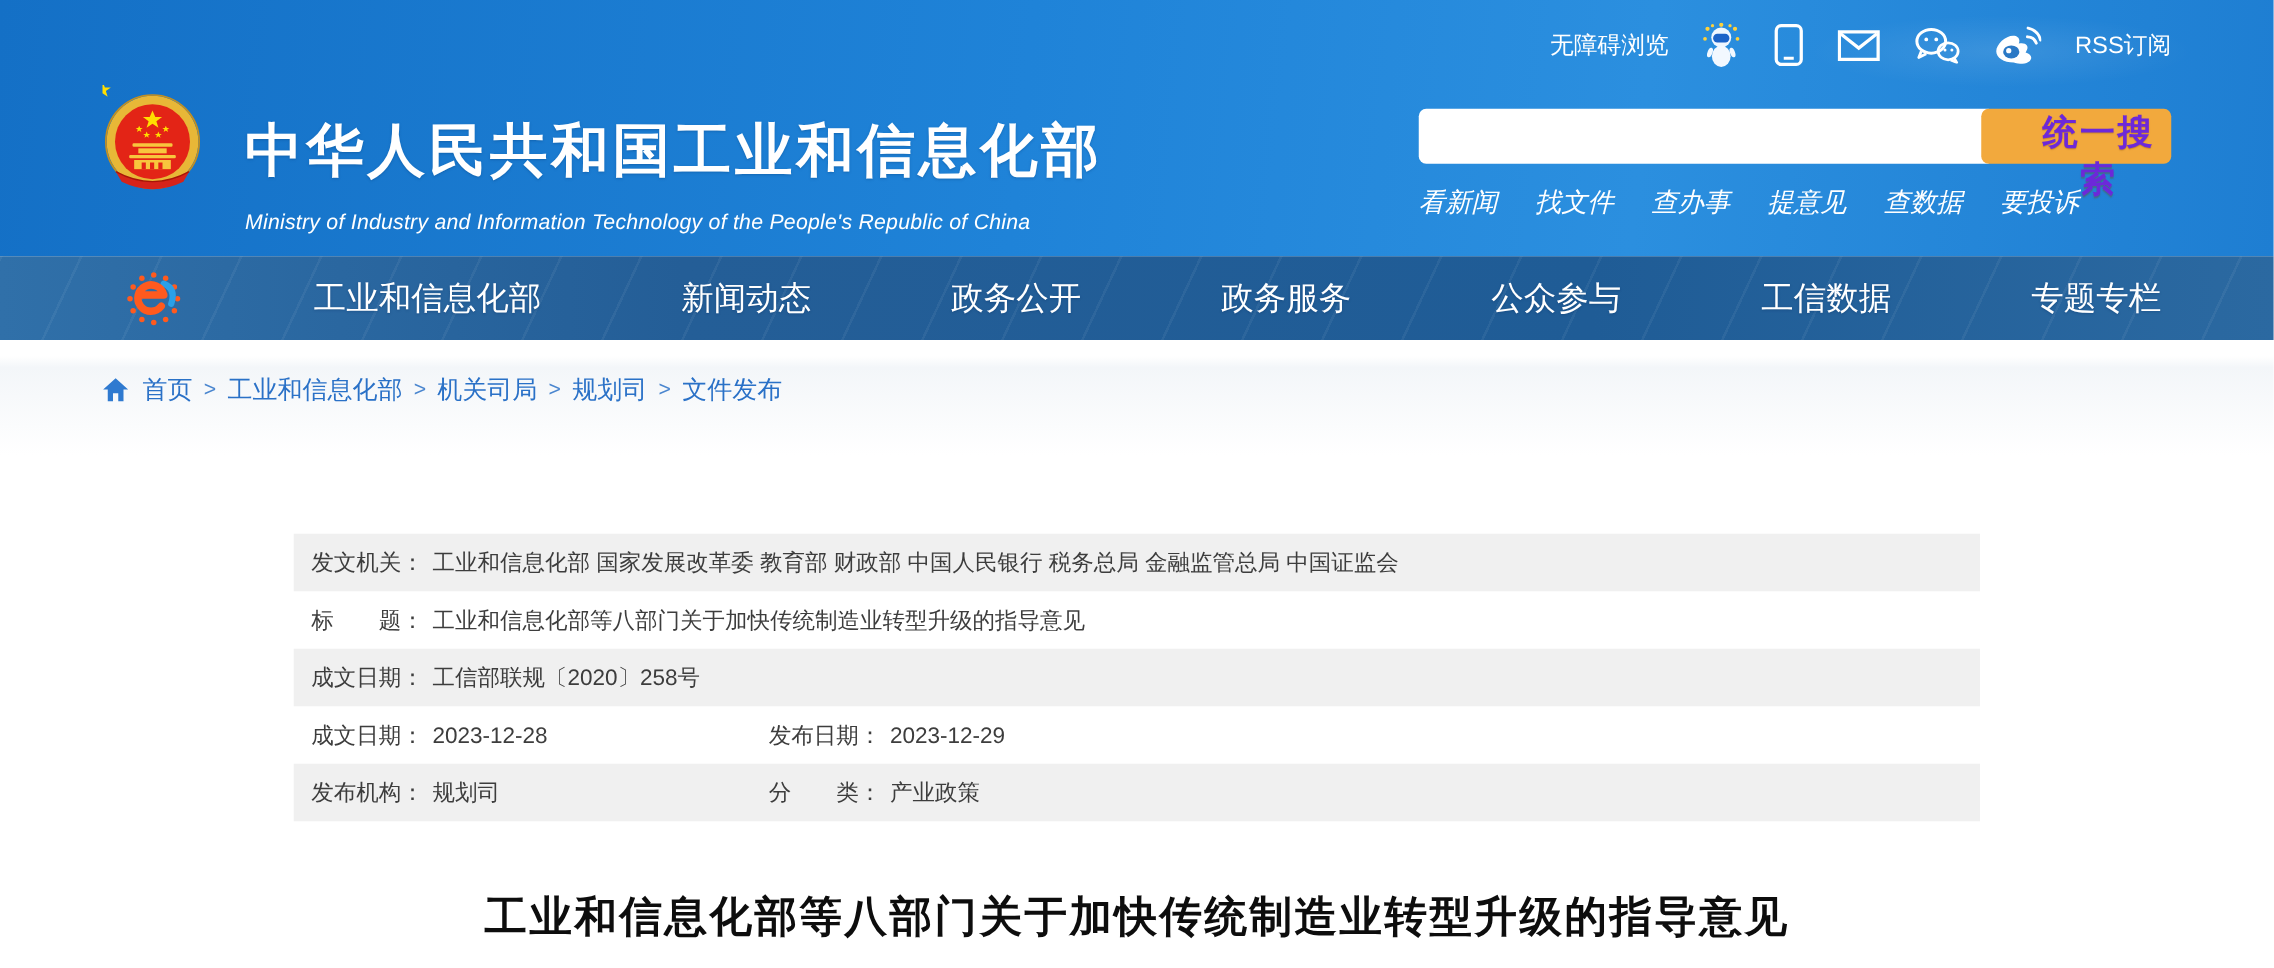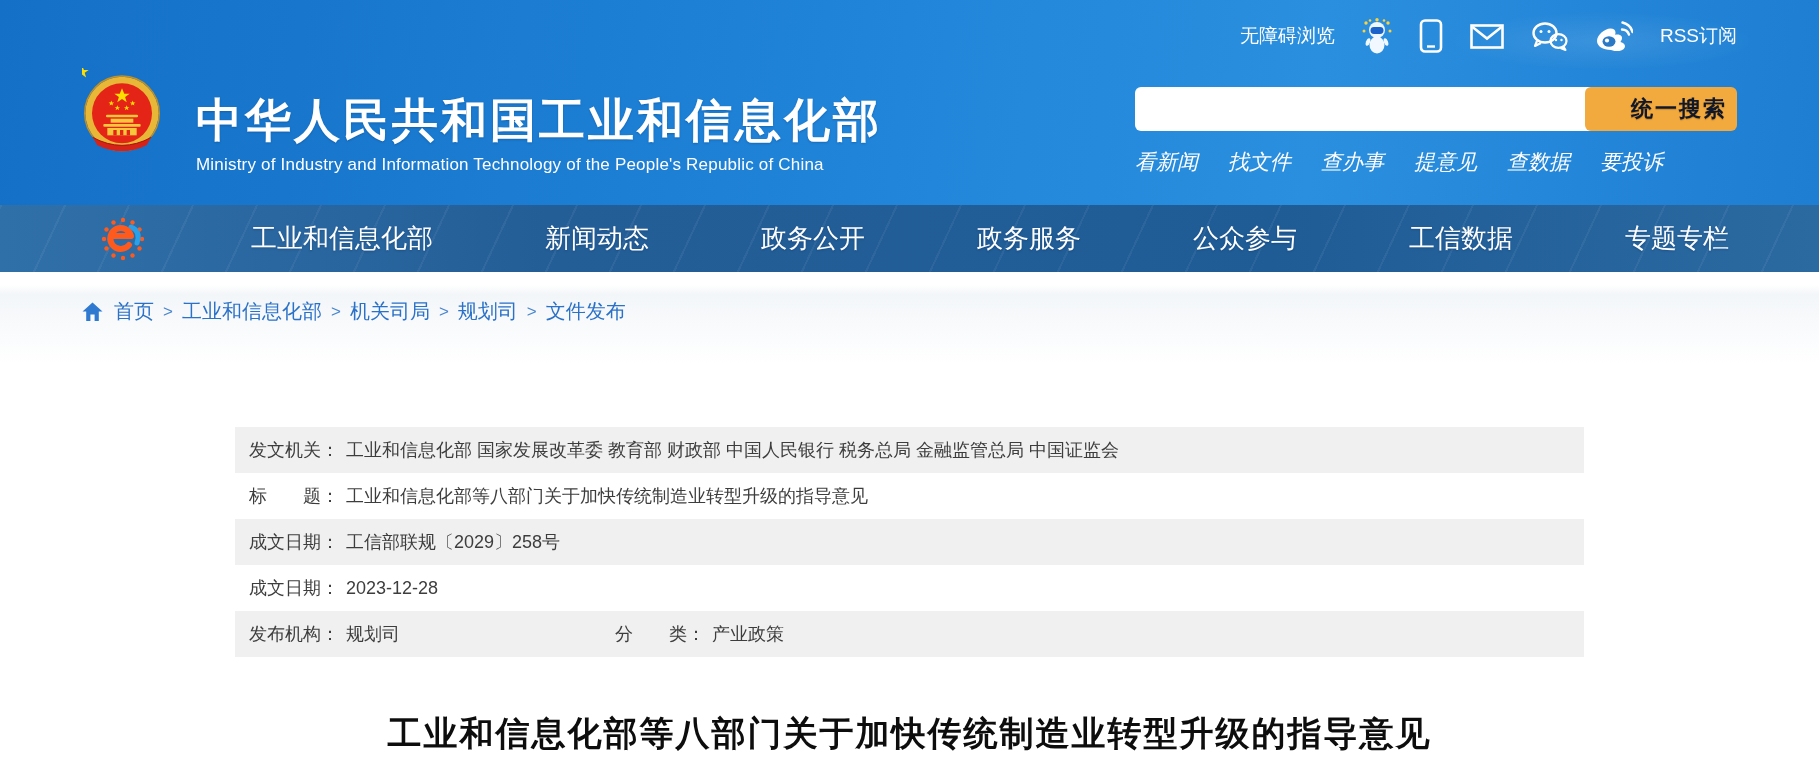--- a/index.html
+++ b/index.html
@@ -21,28 +21,28 @@
     padding-top:16px; height:56px; }
   .tb-link { color:#fff; font-size:19px; cursor:pointer; }
   .tb-icon { display:inline-flex; align-items:center; cursor:pointer; }
 
   .header-main { display:flex; justify-content:space-between; height:149px;gap:26px; }
   .brand { display:flex; }
   .emblem { width:80px; height:96px; margin-top:12px; display:inline-block; }
   .brand-text { margin-left:34px; padding-top:40px; }
   .site-title { color:#fff; font-size:46px; font-weight:700; letter-spacing:3px;
     line-height:1.05; text-shadow:0 1px 2px rgba(0,60,120,.35); white-space:nowrap; }
-  .site-subtitle { color:#fff; font-size:17px; margin-top:11px; letter-spacing:.2px; white-space:nowrap; }
+  .site-subtitle { color:#fff; font-size:17px; margin-top:24px; letter-spacing:.2px; white-space:nowrap;font-style:italic; }
 
   .search-area { width:602px; margin-top:31px; }
   .search-bar { display:flex; height:44px; }
   .search-input { flex:1; border:none; outline:none; border-radius:6px 0 0 6px;
     font-size:18px; padding:0 14px; color:#333; background:#fff; }
   .search-btn { width:152px; height:44px; margin-left:-6px; border:none; cursor:pointer;
-    background:#f2a93d; color:#0f172a; font-size:22px; font-weight:700; letter-spacing:2px;
+    background:#f2a93d; color:#6d28d9; font-size:28px; font-weight:700; letter-spacing:2px;
     border-radius:6px; text-shadow:0 1px 1px rgba(120,70,0,.35);padding-left:36px; }
   .quick-links { display:flex; gap:30px; margin-top:17px; }
   .quick-links a { color:#fff; font-size:21px; text-decoration:none; cursor:pointer; white-space:nowrap;font-style:italic; }
 
   .mainnav { height:67px;
     background-image:
       repeating-linear-gradient(115deg, rgba(255,255,255,.055) 0 2px, transparent 2px 58px),
       radial-gradient(closest-side at 20% 160%, rgba(90,170,235,.45), transparent 75%),
       linear-gradient(90deg,#3070a9,#245e97 30%,#1f5c96 70%,#2b69a1);
   }
@@ -236,24 +236,25 @@
   </div>
 
   <section class="doc-table">
     <div class="meta-row gray">
       <span class="m-label">发文机关：</span><span class="m-value">工业和信息化部 国家发展改革委 教育部 财政部 中国人民银行 税务总局 金融监管总局 中国证监会</span>
     </div>
     <div class="meta-row">
       <span class="m-label">标　　题：</span><span class="m-value">工业和信息化部等八部门关于加快传统制造业转型升级的指导意见</span>
     </div>
     <div class="meta-row gray">
-      <span class="m-label">成文日期：</span><span class="m-value">工信部联规〔2029〕258号</span>
+      <span class="m-label">成文日期：</span><span class="m-value">工信部联规〔2020〕258号</span>
     </div>
     <div class="meta-row">
       <span class="cell1"><span class="m-label">成文日期：</span><span class="m-value">2023-12-28</span></span>
+      <span class="cell2"><span class="m-label">发布日期：</span><span class="m-value">2023-12-29</span></span>
     </div>
     <div class="meta-row gray">
       <span class="cell1"><span class="m-label">发布机构：</span><span class="m-value">规划司</span></span>
       <span class="cell2"><span class="m-label">分　　类：</span><span class="m-value">产业政策</span></span>
     </div>
   </section>
 
   <h1 class="article-title">工业和信息化部等八部门关于加快传统制造业转型升级的指导意见</h1>
 </main>
 

